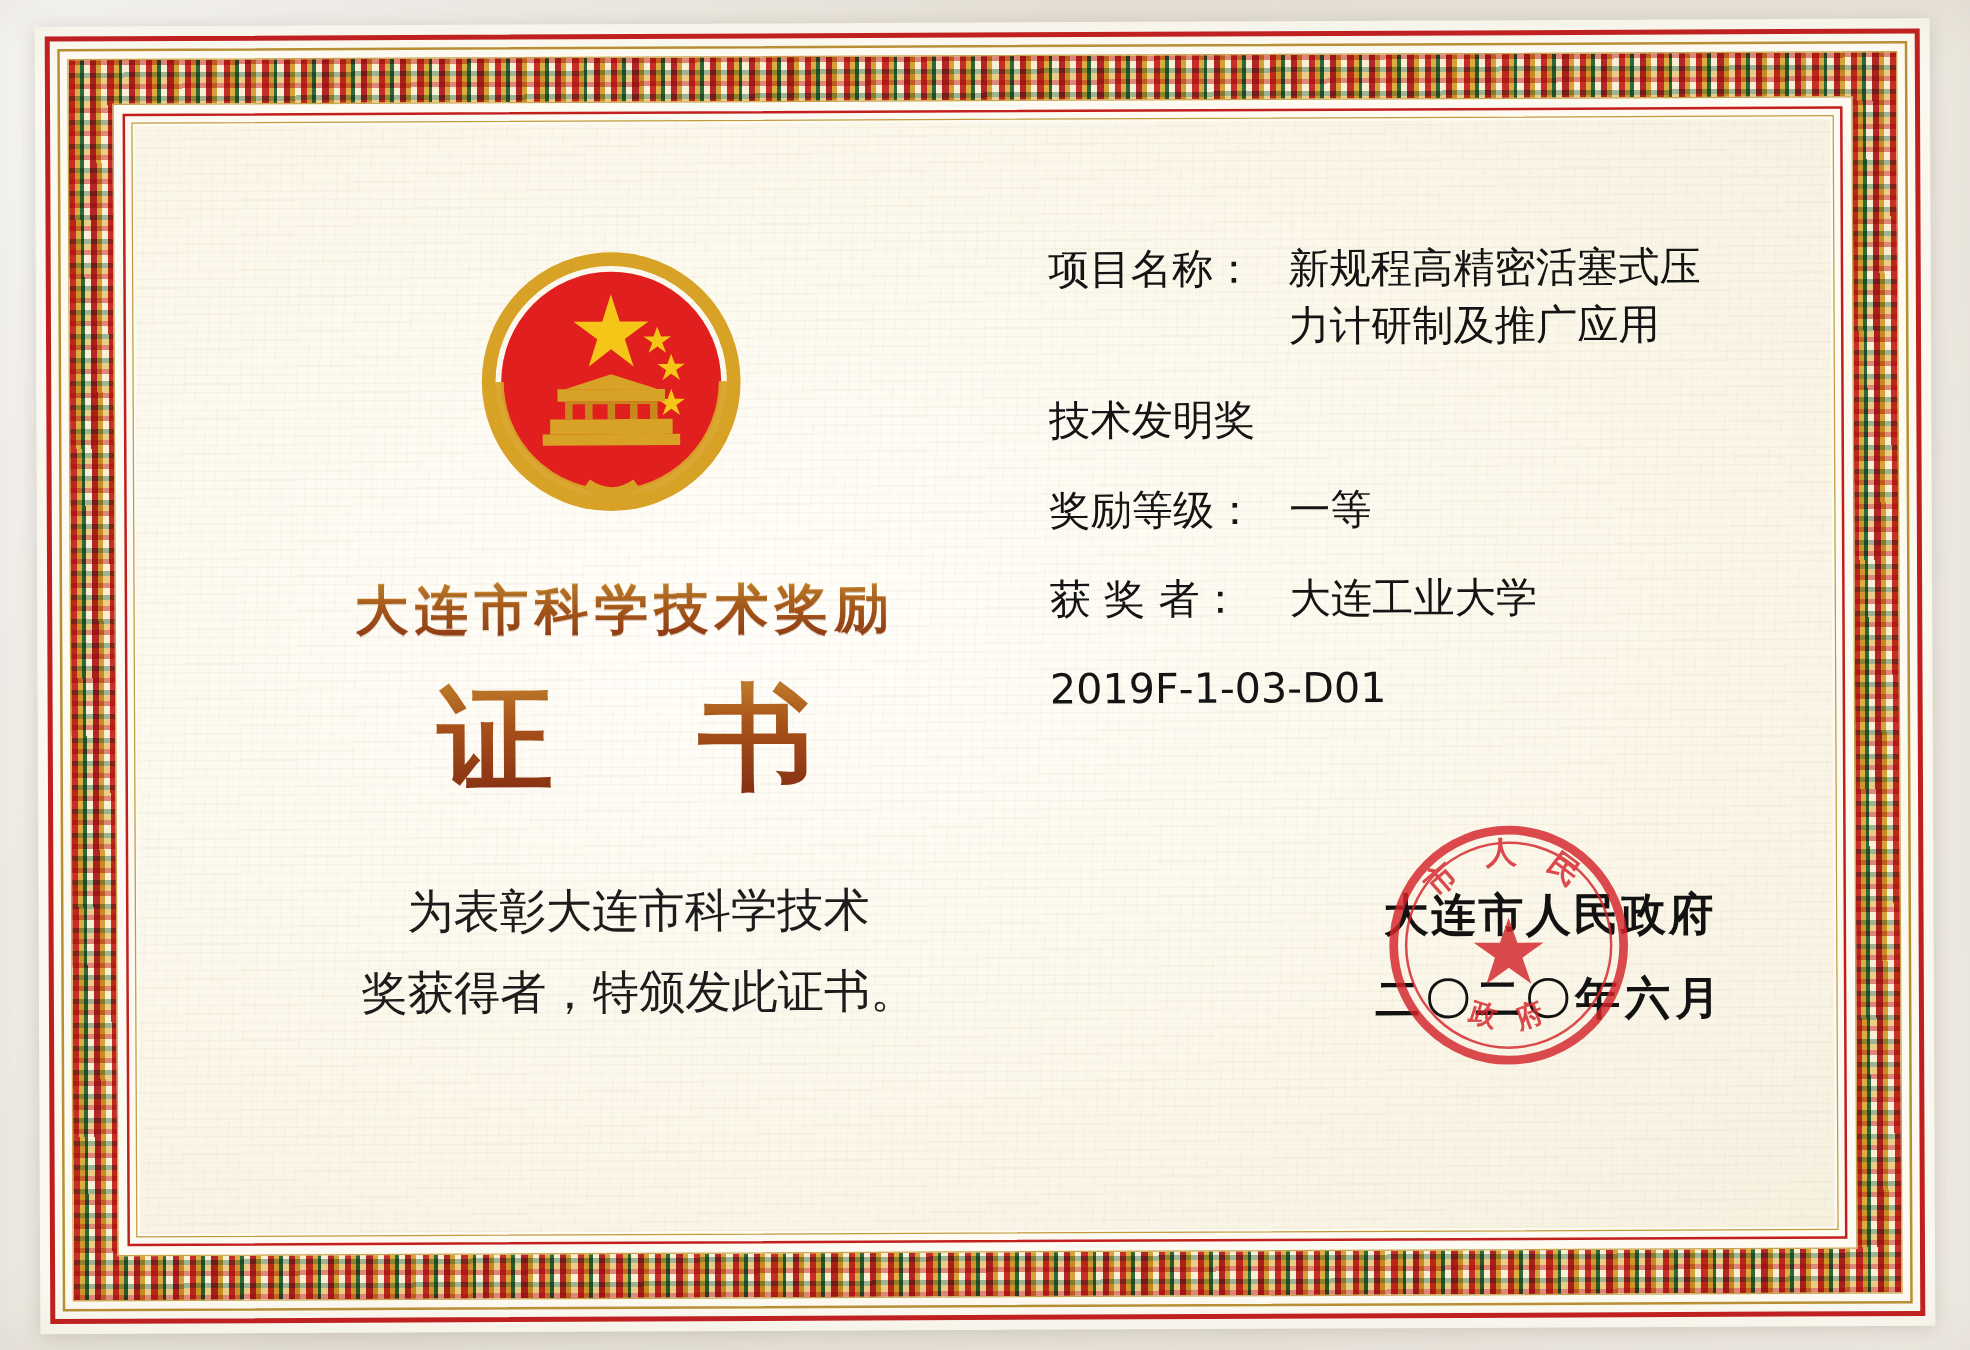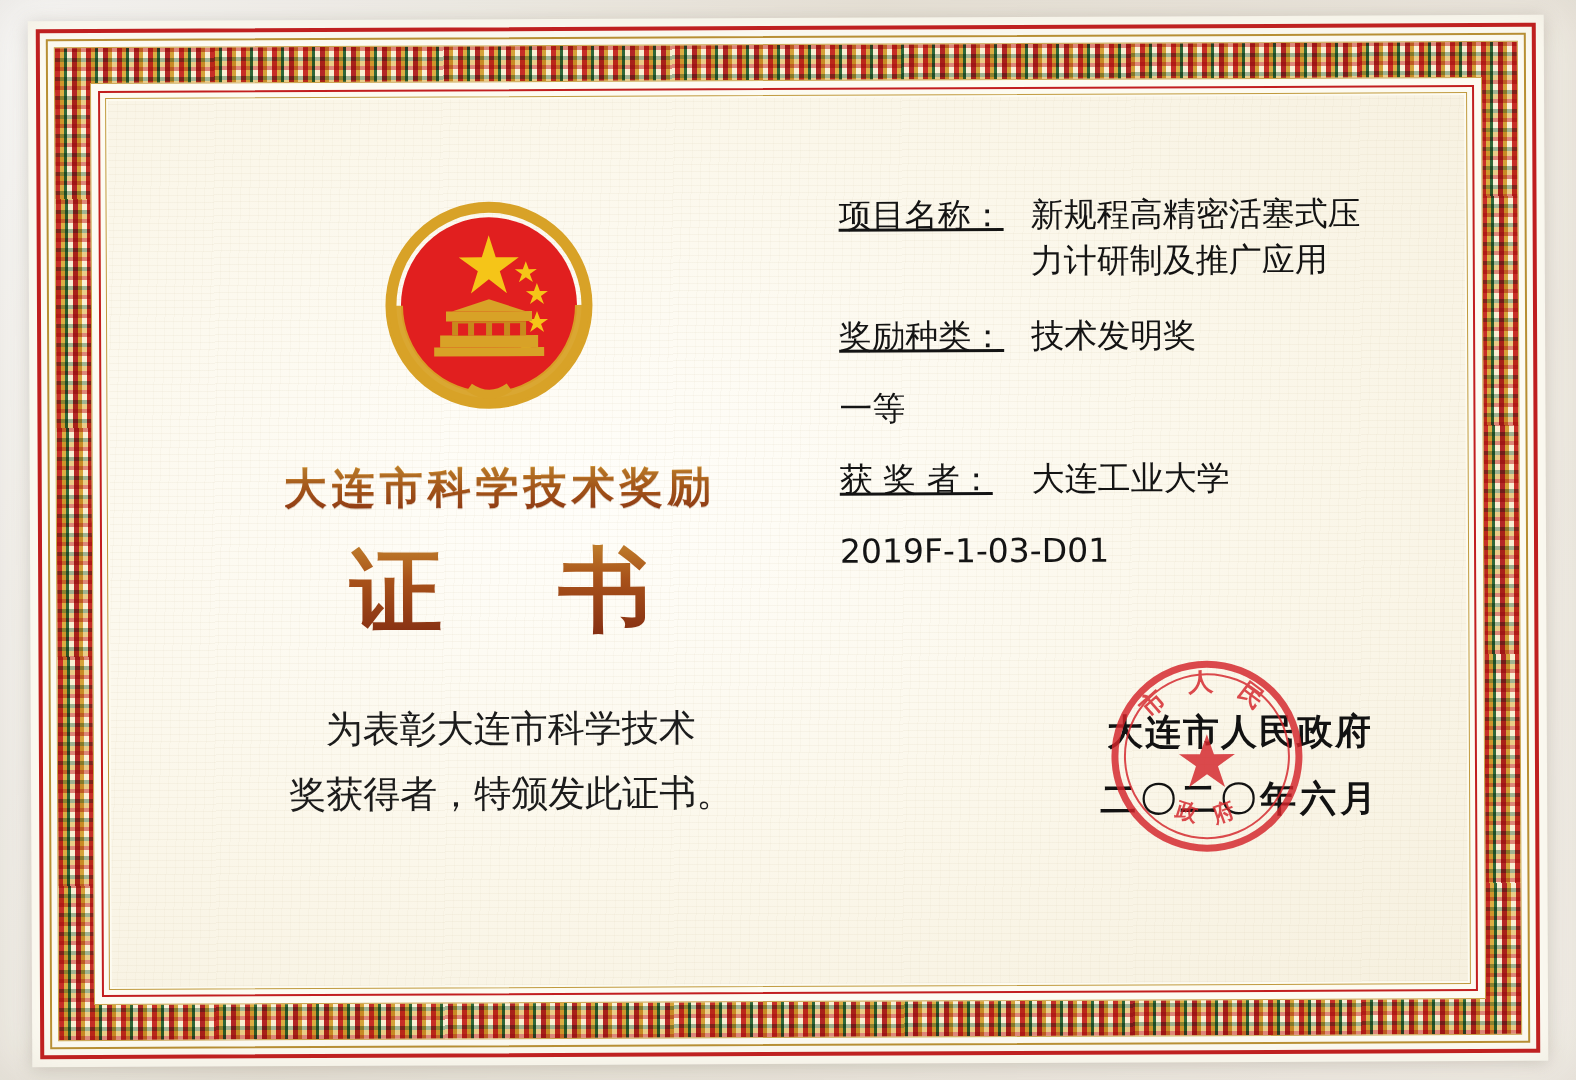--- a/index.html
+++ b/index.html
@@ -191,21 +191,20 @@
     font-family: "DejaVu Sans", "Liberation Sans", sans-serif;
     font-size: 33px;
     color: #141414;
     line-height: 1.38;
   }
   .field-label {
     flex: 0 0 auto;
     width: 192px;
     white-space: pre;
     letter-spacing: 0px;
-    text-decoration: underline;
   }
   .field-value {
     flex: 1 1 auto;
     white-space: pre-line;
   }
   .field-row.tall { margin-bottom: 30px; }
 
   
   .signature {
     position: absolute;
@@ -294,24 +293,24 @@
         <span class="line2">奖获得者，特颁发此证书。</span>
       </div>
 
       <div class="fields">
         <div class="field-row tall">
           <div class="field-label">项目名称：</div>
           <div class="field-value">新规程高精密活塞式压
 力计研制及推广应用</div>
         </div>
         <div class="field-row">
-          <div class="field-label">奖励种类：</div>
           <div class="field-value">技术发明奖</div>
         </div>
         <div class="field-row">
+          <div class="field-label">奖励等级：</div>
           <div class="field-value">一等</div>
         </div>
         <div class="field-row">
           <div class="field-label">获 奖 者：</div>
           <div class="field-value">大连工业大学</div>
         </div>
         <div class="field-row">
           <div class="field-value">2019F-1-03-D01</div>
         </div>
       </div>

